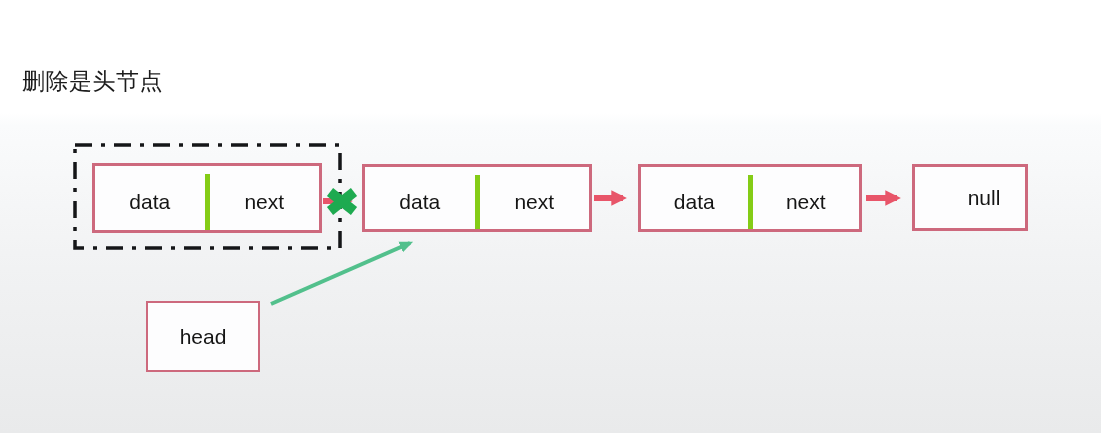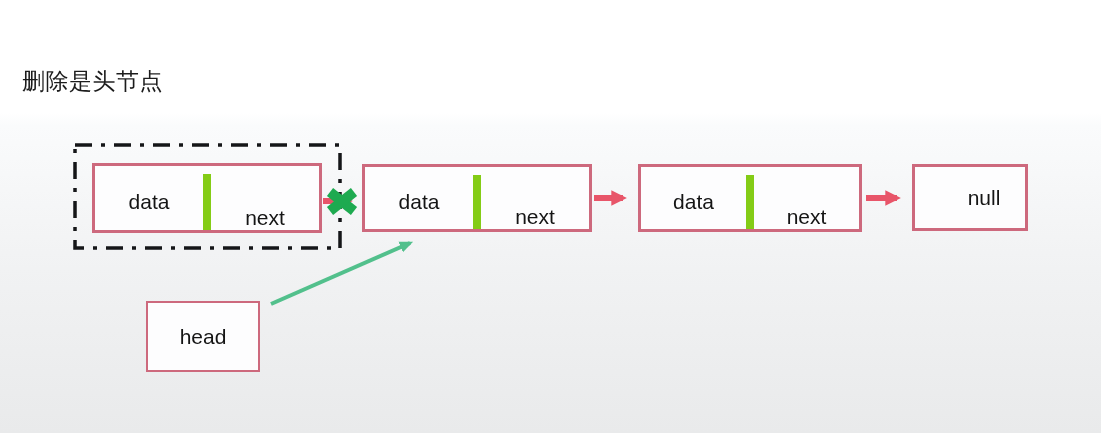--- a/index.html
+++ b/index.html
@@ -17,21 +17,21 @@
   .connectors{position:absolute;left:0;top:0;width:1101px;height:433px;}
   .node{
     position:absolute;display:flex;
     border:3px solid #cd697d;background:#fdfdfe;
     box-sizing:border-box;
   }
   .cell{
     flex:1;display:flex;align-items:center;justify-content:center;
     font-size:21px;color:#151515;margin-top:8px;
   }
-  .cell + .cell{border-left:8px solid #84cc16;align-items:flex-end;}
+  .cell + .cell{border-left:5px solid #84cc16;}
   .single{
     position:absolute;display:flex;align-items:center;justify-content:center;
     border:3px solid #cd697d;background:#fdfdfe;
     box-sizing:border-box;font-size:21px;color:#151515;
   }
   .head-box{border-width:2px;}
   .watermark{
     position:absolute;right:15px;top:398px;
     font-size:16px;color:#bfc0c3;letter-spacing:1px;
   }

